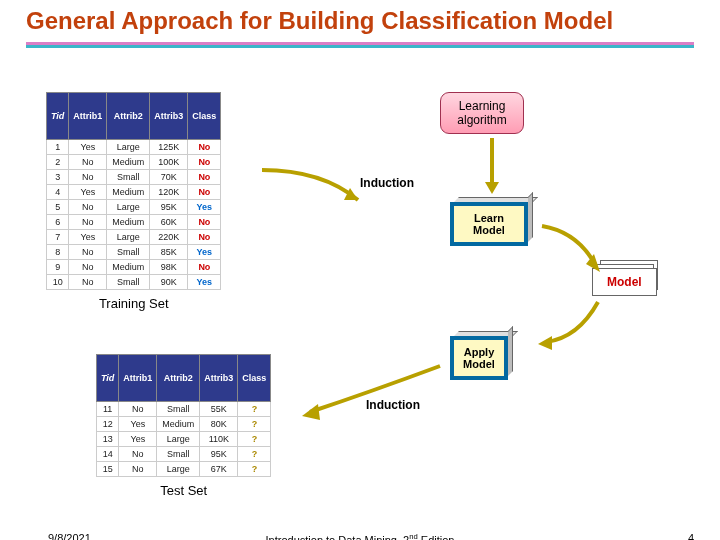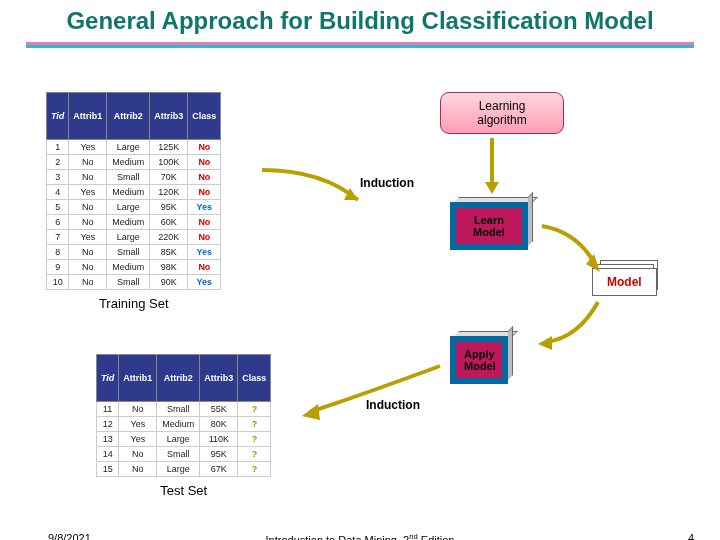--- a/index.html
+++ b/index.html
@@ -1,31 +1,31 @@
 <!DOCTYPE html>
 <html><head>
 <meta charset="utf-8">
 <style>
   * { box-sizing: border-box; margin: 0; padding: 0; }
   body { width: 720px; height: 540px; font-family: Arial, Helvetica, sans-serif; background: #fff; position: relative; overflow: hidden; }
-  .title { font-weight: bold; font-size: 24px; padding: 8px 26px 6px; color: #0f766e; line-height: 1.1; text-align: center; }
+  .title { font-weight: bold; font-size: 24px; padding: 8px 26px 6px; color: #c2410c; line-height: 1.1; }
   .rule-pink { height: 3px; background: #d97fc6; margin: 2px 26px 0; }
   .rule-blue { height: 3px; background: #3ab6c9; margin: 0 26px 8px; }
 
   .tbl { border-collapse: collapse; font-size: 9px; }
   .tbl th { background: #2e3a8c; color: #fff; font-weight: bold; padding: 18px 4px; text-align: center; border: 1px solid #888; }
   .tbl th:first-child { font-style: italic; }
   .tbl td { padding: 2px 5px; text-align: center; color: #222; border: 1px solid #ccc; background: #fff; }
   .tbl td .cls-no { color: #c00; font-weight: bold; }
   .tbl td .cls-yes { color: #06c; font-weight: bold; }
   .tbl td .cls-q { color: #a80; font-weight: bold; }
   .tcap { text-align: center; font-size: 13px; margin-top: 6px; }
 
   .box3d { position: absolute; font-size: 11px; font-weight: bold; text-align: center; }
-  .box-face { background: #be185d; border: 6px solid #0369a1; padding: 6px 8px; position: relative; }
+  .box-face { background: #fef9c3; border: 4px solid #0369a1; padding: 6px 8px; position: relative; }
   .box-top { position: absolute; left: 4px; top: -5px; right: -5px; height: 5px; background: #e0e0e0; border-top: 1px solid #666; border-right: 1px solid #666; transform: skewX(-45deg); transform-origin: bottom left; }
   .box-side { position: absolute; top: -5px; right: -5px; bottom: 4px; width: 5px; background: #bdbdbd; border-right: 1px solid #666; border-top: 1px solid #666; transform: skewY(-45deg); transform-origin: top left; }
 
   .alg-box { position: absolute; background: linear-gradient(#ffd6e0, #ff9db4); border: 1px solid #a03050; border-radius: 9px; padding: 6px 12px; font-size: 12px; text-align: center; }
   .model-stack { position: absolute; }
   .model-card { background: #fff; border: 1px solid #666; padding: 6px 14px; font-size: 12px; font-weight: bold; position: absolute; }
 
   .lbl { position: absolute; font-size: 12px; font-weight: bold; margin-top: 6px; }
 
   .footer { position: absolute; bottom: 8px; left: 0; right: 0; font-size: 11px; }
@@ -180,21 +180,21 @@
           <td>No</td>
           <td>Large</td>
           <td>67K</td>
           <td><span class="cls-q">?</span></td>
         </tr>
       </tbody>
   </table>
   <div class="tcap">Test Set</div>
 </div>
 
-<div class="alg-box" style="left:440px; top:92px; width:124px;">
+<div class="alg-box" style="left:440px; top:92px; width:84px;">
   <span>Learning algorithm</span>
 </div>
 
 <div class="box3d" style="left:450px; top:202px;">
   <div class="box-top"></div>
     <div class="box-side"></div>
   <div class="box-face" style="width:78px;">
     <span>Learn Model</span>
   </div>
 </div>

